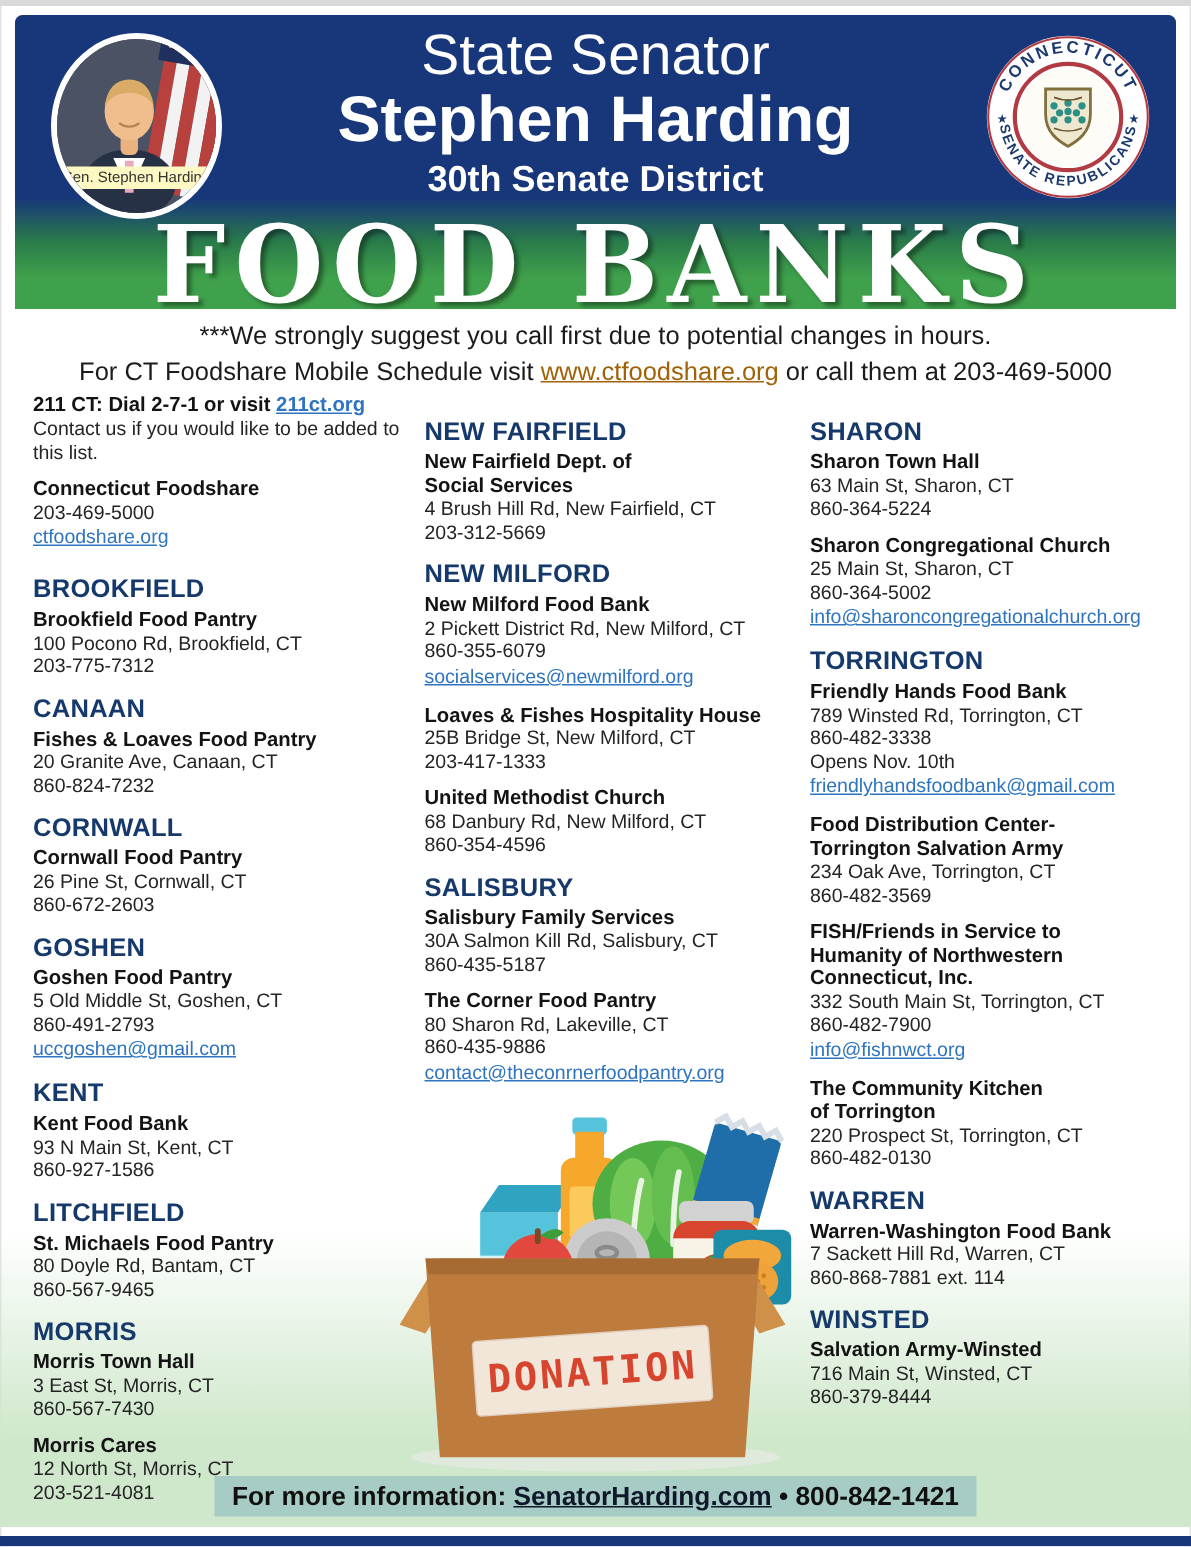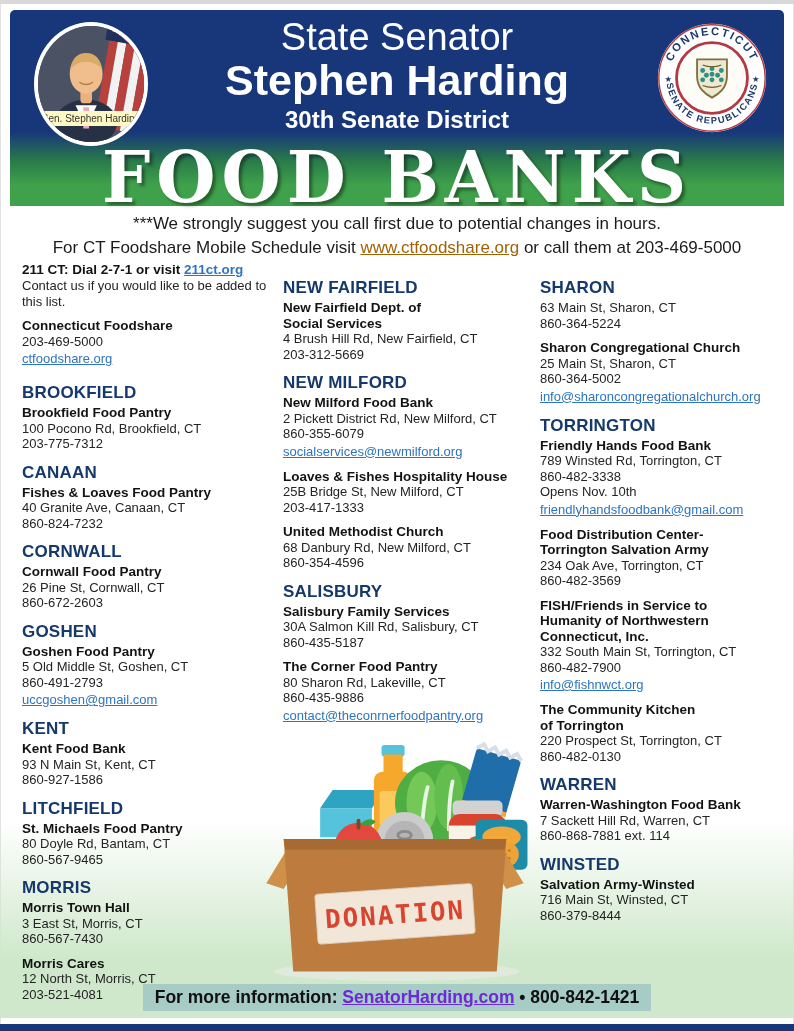--- a/index.html
+++ b/index.html
@@ -46,21 +46,21 @@
   .bold-lead{font-weight:bold;font-size:13.5px;line-height:16px;color:#131313;}
   .bold-lead a.link{font-weight:bold;font-size:13.5px;}
 
   
   .green-fade{position:absolute;left:0;right:0;top:820px;height:198px;z-index:0;
     background:linear-gradient(180deg,rgba(207,232,203,0) 0%,#cfe8cb 70%,#cfe8cb 100%);}
   .illustration{position:absolute;left:258px;top:695px;width:274px;height:288px;z-index:1;}
   .footer-line{position:absolute;left:0;right:0;top:987px;text-align:center;z-index:3;
     font-size:17.5px;font-weight:bold;color:#101010;}
   .footer-highlight{background:#a6ccc5;padding:3px 12px 4px;}
-  .footer-line a{color:#6d28d9;text-decoration:underline;margin-top:36px;}
+  .footer-line a{color:#0f172a;text-decoration:underline;margin-top:36px;}
 </style>
 </head>
 <body>
 
 <div class="page">
   <div class="top-strip"></div>
   <div class="green-fade"></div>
 
   <div class="header">
     <div class="banner-band"></div>
@@ -153,21 +153,21 @@
           <div class="entry">
             <div class="name">Brookfield Food Pantry</div>
             <div class="line">100 Pocono Rd, Brookfield, CT</div>
             <div class="line">203-775-7312</div>
           </div>
         </div>
         <div class="listing-section">
           <div class="town">CANAAN</div>
           <div class="entry">
             <div class="name">Fishes &amp; Loaves Food Pantry</div>
-            <div class="line">40 Granite Ave, Canaan, CT</div>
+            <div class="line">20 Granite Ave, Canaan, CT</div>
             <div class="line">860-824-7232</div>
           </div>
         </div>
         <div class="listing-section">
           <div class="town">CORNWALL</div>
           <div class="entry">
             <div class="name">Cornwall Food Pantry</div>
             <div class="line">26 Pine St, Cornwall, CT</div>
             <div class="line">860-672-2603</div>
           </div>
@@ -243,20 +243,21 @@
           <div class="entry"><div class="name">The Corner Food Pantry</div><div class="line">80 Sharon Rd, Lakeville, CT</div><div class="line">860-435-9886</div><a class="link" href="#">contact@theconrnerfoodpantry.org</a></div>
         </div>
       </div>
   </div>
 
   <div class="column col-3">
     <div class="col-sections">
         <div class="listing-section">
           <div class="town">SHARON</div>
           <div class="entry">
+            <div class="name">Sharon Town Hall</div>
             <div class="line">63 Main St, Sharon, CT</div>
             <div class="line">860-364-5224</div>
           </div>
           <div class="entry"><div class="name">Sharon Congregational Church</div><div class="line">25 Main St, Sharon, CT</div><div class="line">860-364-5002</div><a class="link" href="#">info@sharoncongregationalchurch.org</a></div>
         </div>
         <div class="listing-section">
           <div class="town">TORRINGTON</div>
           <div class="entry"><div class="name">Friendly Hands Food Bank</div><div class="line">789 Winsted Rd, Torrington, CT</div><div class="line">860-482-3338</div><div class="line">Opens Nov. 10th</div><a class="link" href="#">friendlyhandsfoodbank@gmail.com</a></div>
           <div class="entry">
             <div class="name">Food Distribution Center-

